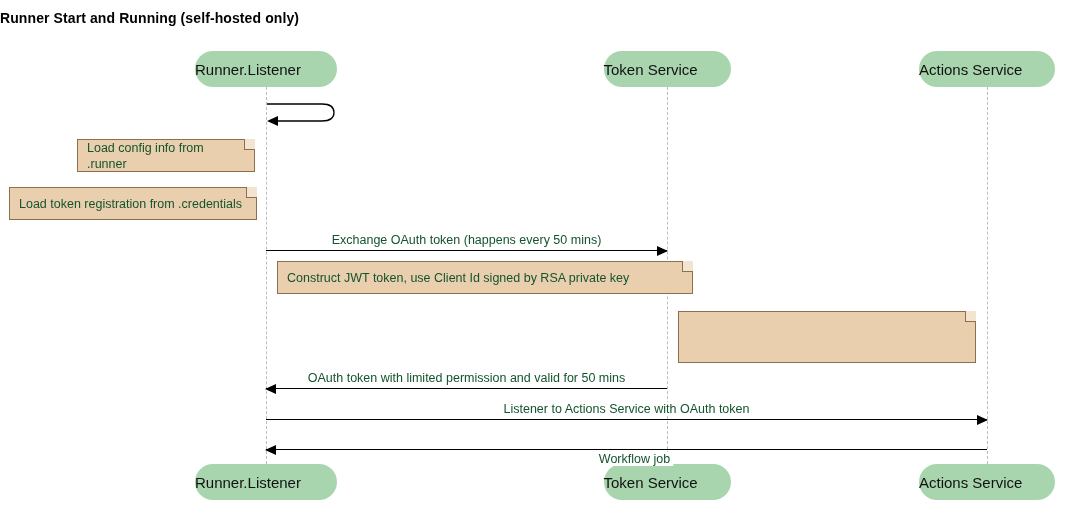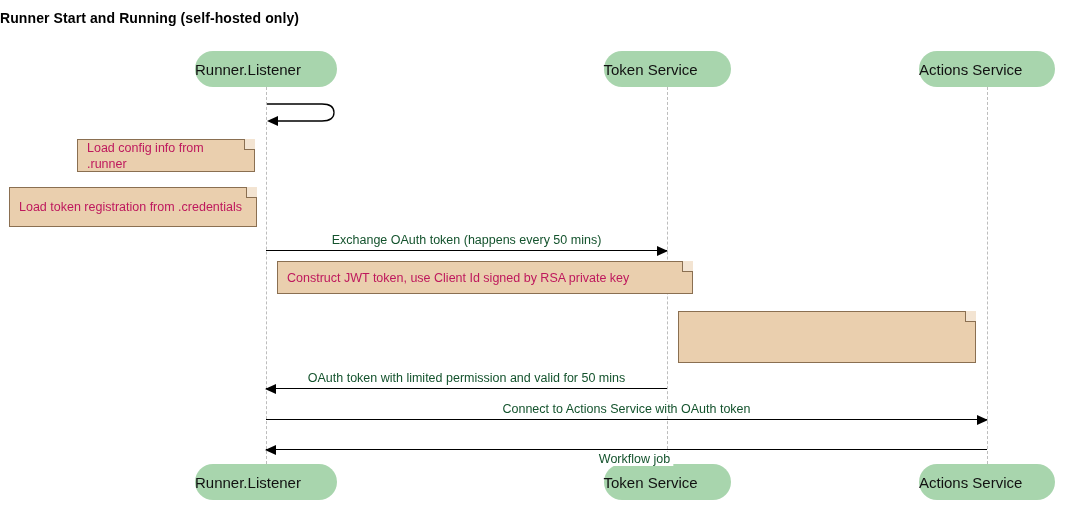--- a/index.html
+++ b/index.html
@@ -112,21 +112,21 @@
     position: absolute;
     background: #eacfae;
     border: 1px solid #8a6f51;
     box-sizing: border-box;
     display: flex;
     align-items: center;
     padding: 0 9px;
   }
   .note-text {
     font-size: 12.5px;
-    color: #be185d;
+    color: #14532d;
     line-height: 16px;
     white-space: pre-line;
   }
   .note-fold {
     position: absolute;
     top: -1px;
     right: -1px;
     width: 11px;
     height: 11px;
     background: #f3e4d2;
@@ -180,32 +180,32 @@
   <div class="message-label" id="msg-1-label" style="left: 466.5px; top: 233px;">Exchange OAuth token (happens every 50 mins)</div>
 
   <div class="message" id="msg-2" style="left: 266px; top: 388px; width: 401px;">
     <span class="arrowhead left"></span>
   </div>
   <div class="message-label" id="msg-2-label" style="left: 466.5px; top: 371px;">OAuth token with limited permission and valid for 50 mins</div>
 
   <div class="message" id="msg-3" style="left: 266px; top: 419px; width: 721px;">
     <span class="arrowhead right"></span>
   </div>
-  <div class="message-label" id="msg-3-label" style="left: 626.5px; top: 402px;">Connect to Actions Service with OAuth token</div>
+  <div class="message-label" id="msg-3-label" style="left: 626.5px; top: 402px;">Listener to Actions Service with OAuth token</div>
 
   <div class="message" id="msg-4" style="left: 266px; top: 449px; width: 721px;">
     <span class="arrowhead left"></span>
   </div>
   <div class="message-label" id="msg-4-label" style="left: 626.5px; top: 452px; margin-left: 8px;">Workflow job</div>
 
   <div class="note" id="note-0" style="left: 77px; top: 139px; width: 178px; height: 33px;">
     <span class="note-text">Load config info from .runner</span>
     <span class="note-fold"></span>
   </div>
-  <div class="note" id="note-1" style="left: 9px; top: 187px; width: 248px; height: 40px;">
+  <div class="note" id="note-1" style="left: 9px; top: 187px; width: 248px; height: 33px;">
     <span class="note-text">Load token registration from .credentials</span>
     <span class="note-fold"></span>
   </div>
   <div class="note" id="note-2" style="left: 277px; top: 261px; width: 416px; height: 33px;">
     <span class="note-text">Construct JWT token, use Client Id signed by RSA private key</span>
     <span class="note-fold"></span>
   </div>
   <div class="note" id="note-3" style="left: 678px; top: 311px; width: 298px; height: 52px;">
     <span class="note-fold"></span>
   </div>

